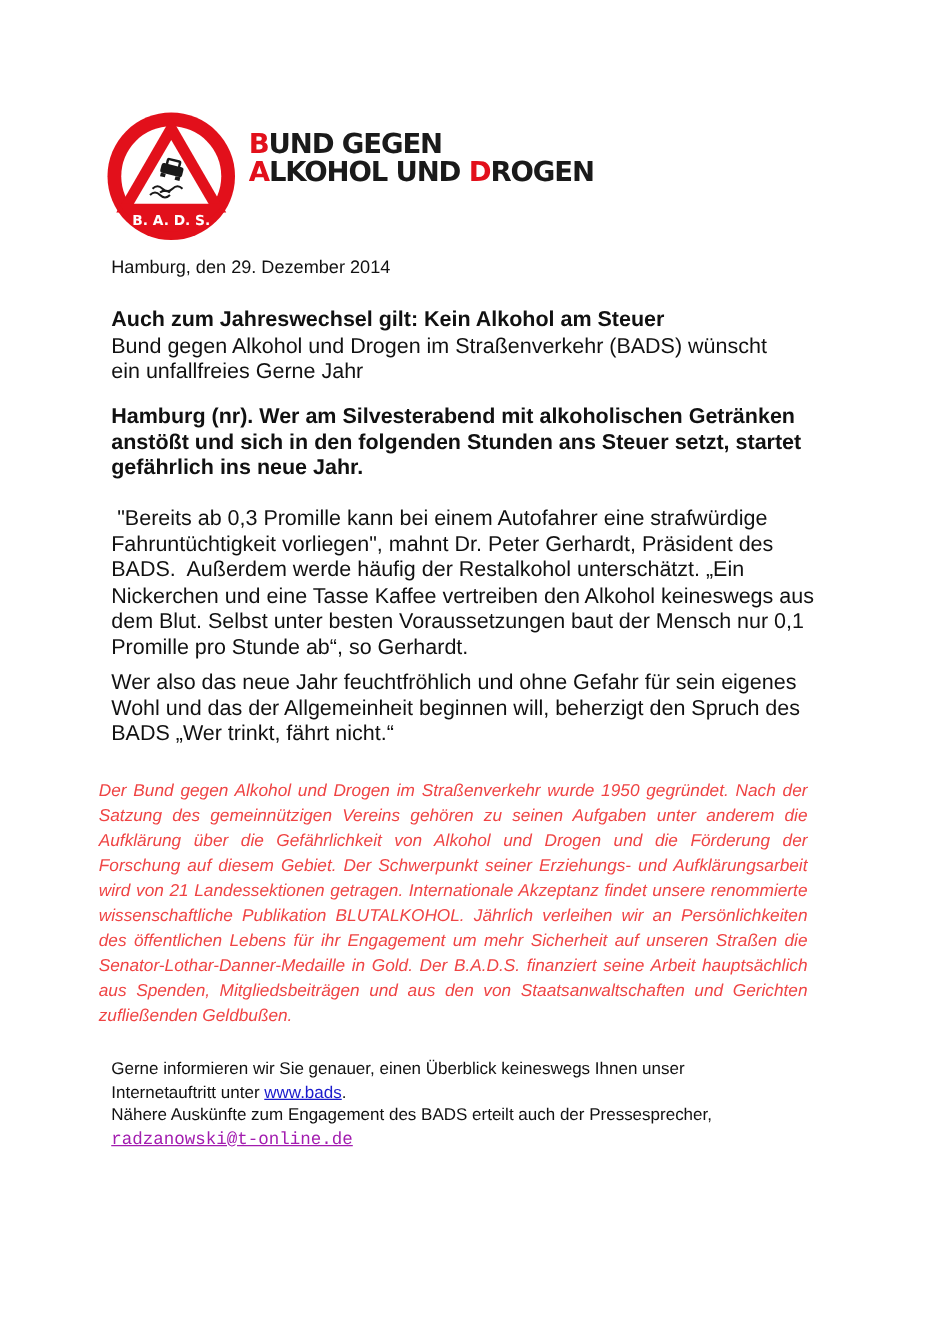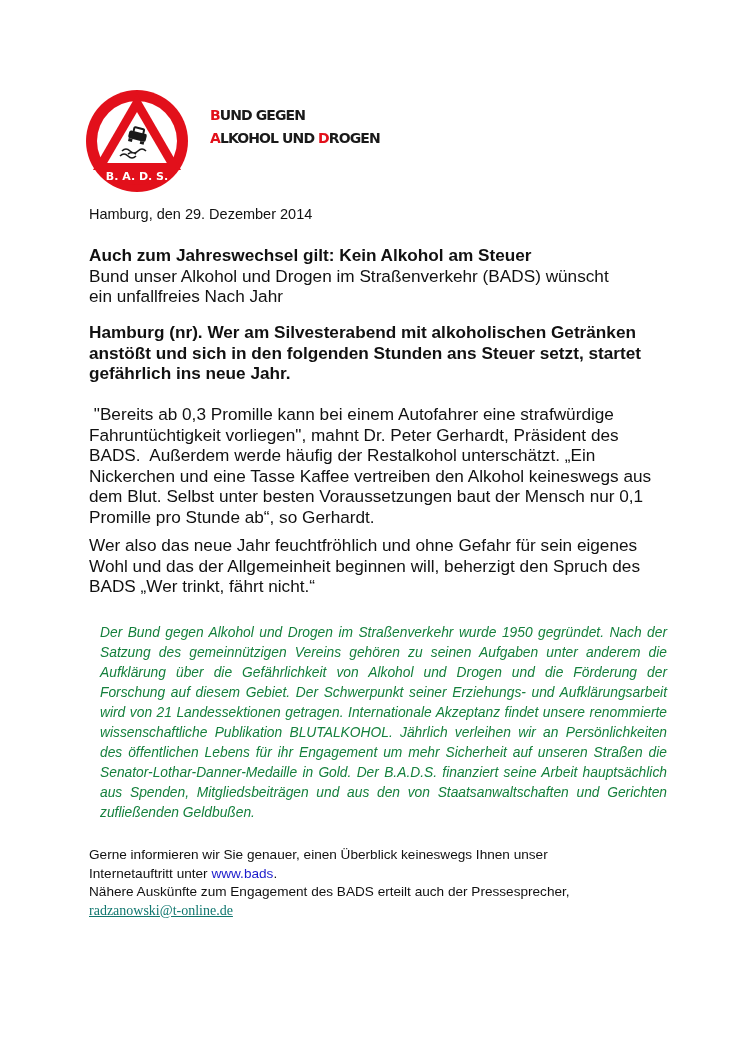--- a/index.html
+++ b/index.html
@@ -3,40 +3,40 @@
 <meta charset="utf-8">
 <style>
   html, body { margin: 0; padding: 0; background: #ffffff; }
   body { width: 746px; height: 1056px; position: relative; overflow: hidden;
          font-family: "Liberation Sans", sans-serif; color: #111; }
   .page { position: absolute; left: 0; top: 0; width: 746px; height: 1056px; }
 
   
   .logo { position: absolute; left: 84px; top: 88px; width: 370px; height: 108px; }
   .logo-emblem { position: absolute; left: 0; top: 0; width: 106px; height: 106px; }
-  .logo-text { position: absolute; left: 126px; top: 16px;
+  .logo-text { position: absolute; left: 115px; top: 16px;
                font-family: "DejaVu Sans", sans-serif; font-weight: bold;
-               font-size: 14px; line-height: 23px; letter-spacing: -0.9px; color: #1a1a1a; }
+               font-size: 22px; line-height: 23px; letter-spacing: -0.9px; color: #1a1a1a; }
   .logo-text .line { display: block; white-space: nowrap; }
   .logo-text .red { color: #e2101b; }
 
   
   .text { position: absolute; left: 89px; width: 570px; font-size: 17.2px; line-height: 20.5px; color: #111; }
   .date { top: 205px; font-size: 14.5px; line-height: 18px; }
   .headline { top: 245px; }
   .headline .bold { font-weight: bold; display: block; }
   .para1 { top: 322px; font-weight: bold; }
   .para2 { top: 404px; }
   .para3 { top: 535px; }
-  .about { position: absolute; left: 100px; top: 623px; width: 567px;
-           font-size: 13.8px; line-height: 20px; font-style: italic; text-align: justify; color: #15803d; }
+  .about { position: absolute; left: 79px; top: 623px; width: 567px;
+           font-size: 13.8px; line-height: 20px; font-style: italic; text-align: justify; color: #ef4444; }
   .contact { position: absolute; left: 89px; top: 846px; width: 580px;
              font-size: 13.6px; line-height: 18.5px; color: #111; }
-  .link { color: #1a1acc; cursor: pointer; text-align: center; }
-  .email { font-family: Liberation Serif, serif; color: #0f766e; text-decoration: underline; cursor: pointer; font-size: 14px; }
+  .link { color: #1a1acc; text-decoration: underline; cursor: pointer; text-align: center; }
+  .email { font-family: Liberation Mono, monospace; color: #a21caf; text-decoration: underline; cursor: pointer; font-size: 14px; }
 </style>
 </head>
 <body>
 
 <div class="page">
 
   <div class="logo">
     <svg class="logo-emblem" viewBox="0 0 106 106" width="106" height="106">
       <circle cx="53" cy="53" r="51" fill="#e2101b"></circle>
       <circle cx="53" cy="53" r="40" fill="#ffffff"></circle>
@@ -60,22 +60,22 @@
     <div class="logo-text">
       <span class="line"><span class="red">B</span><span>UND GEGEN</span></span>
       <span class="line"><span class="red">A</span><span>LKOHOL UND </span><span class="red">D</span><span>ROGEN</span></span>
     </div>
   </div>
 
   <div class="text date">Hamburg, den 29. Dezember 2014</div>
 
   <div class="text headline">
     <span class="bold">Auch zum Jahreswechsel gilt: Kein Alkohol am Steuer</span>
-    <span style="display:block">Bund unser Alkohol und Drogen im Straßenverkehr (BADS) wünscht</span>
-    <span style="display:block">ein unfallfreies Nach Jahr</span>
+    <span style="display:block">Bund gegen Alkohol und Drogen im Straßenverkehr (BADS) wünscht</span>
+    <span style="display:block">ein unfallfreies Gerne Jahr</span>
   </div>
 
   <div class="text para1">Hamburg (nr). Wer am Silvesterabend mit alkoholischen Getränken anstößt und sich in den folgenden Stunden ans Steuer setzt, startet gefährlich ins neue Jahr.</div>
   <div class="text para2" style="white-space: pre-wrap;"> "Bereits ab 0,3 Promille kann bei einem Autofahrer eine strafwürdige Fahruntüchtigkeit vorliegen", mahnt Dr. Peter Gerhardt, Präsident des BADS.  Außerdem werde häufig der Restalkohol unterschätzt. „Ein Nickerchen und eine Tasse Kaffee vertreiben den Alkohol keineswegs aus dem Blut. Selbst unter besten Voraussetzungen baut der Mensch nur 0,1 Promille pro Stunde ab“, so Gerhardt.</div>
   <div class="text para3">Wer also das neue Jahr feuchtfröhlich und ohne Gefahr für sein eigenes Wohl und das der Allgemeinheit beginnen will, beherzigt den Spruch des BADS „Wer trinkt, fährt nicht.“</div>
 
   <div class="about">Der Bund gegen Alkohol und Drogen im Straßenverkehr wurde 1950 gegründet. Nach der Satzung des gemeinnützigen Vereins gehören zu seinen Aufgaben unter anderem die Aufklärung über die Gefährlichkeit von Alkohol und Drogen und die Förderung der Forschung auf diesem Gebiet. Der Schwerpunkt seiner Erziehungs- und Aufklärungsarbeit wird von 21 Landessektionen getragen. Internationale Akzeptanz findet unsere renommierte wissenschaftliche Publikation BLUTALKOHOL. Jährlich verleihen wir an Persönlichkeiten des öffentlichen Lebens für ihr Engagement um mehr Sicherheit auf unseren Straßen die Senator-Lothar-Danner-Medaille in Gold. Der B.A.D.S. finanziert seine Arbeit hauptsächlich aus Spenden, Mitgliedsbeiträgen und aus den von Staatsanwaltschaften und Gerichten zufließenden Geldbußen.</div>
 
   <div class="contact">
     <div>Gerne informieren wir Sie genauer, einen Überblick keineswegs Ihnen unser</div>

